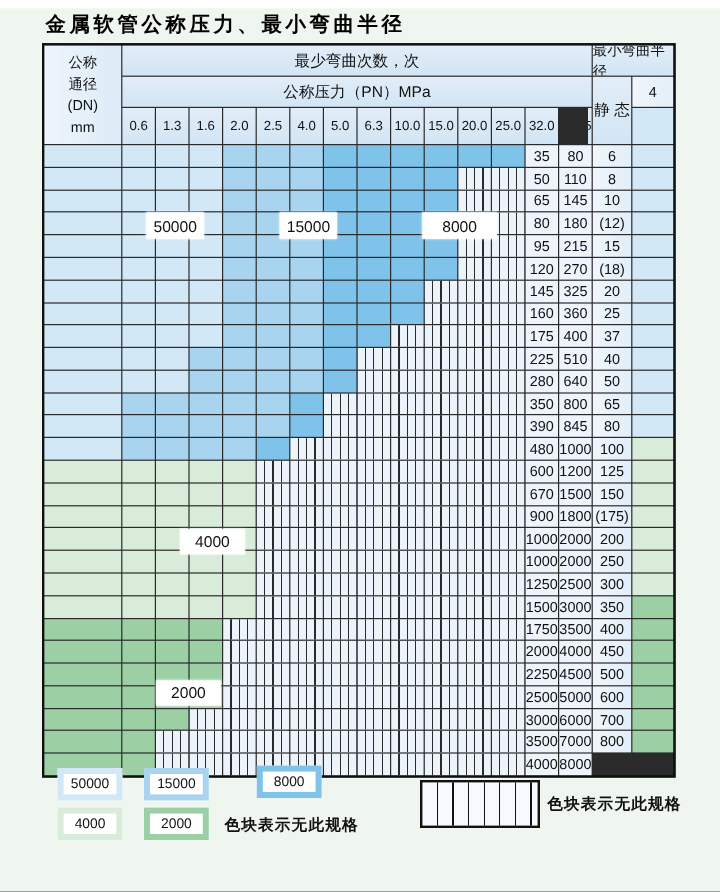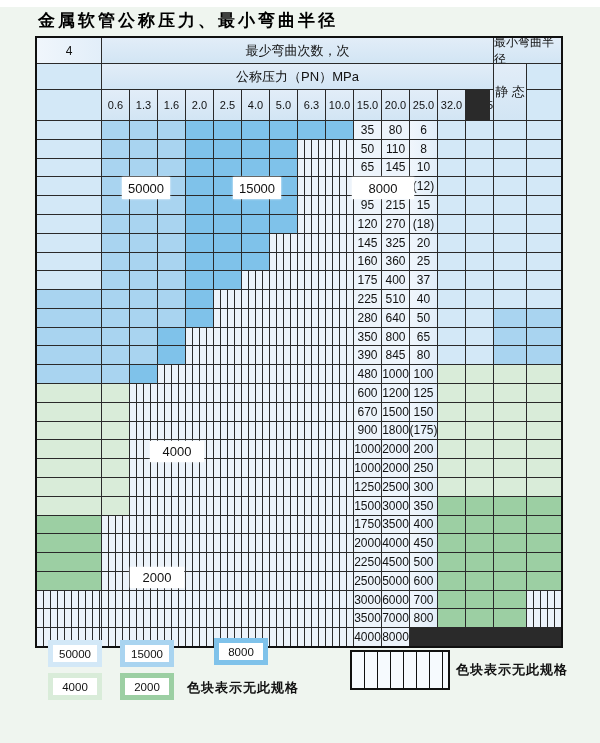--- a/index.html
+++ b/index.html
@@ -34,20 +34,26 @@
               background-image:repeating-linear-gradient(90deg,transparent 0px,transparent 12px,#111 12px,#111 13px);}
 </style>
 </head>
 <body>
 
 <div id="topstrip"></div>
 
 <div id="title">金属软管公称压力、最小弯曲半径</div>
 
 <div id="grid">
+  <div class="cell corner">
+    <span>公称</span>
+    <span>通径</span>
+    <span>(DN)</span>
+    <span>mm</span>
+  </div>
   <div class="cell hdr span-bend">最少弯曲次数，次</div>
   <div class="cell hdr span-press">公称压力（PN）MPa</div>
   <div class="cell hdr span-radius">最小弯曲半径</div>
   <div class="cell hdr col-static">静 态</div>
 
 <div class="cell hdr-small" style="grid-row:3;grid-column:2;">0.6</div>
     <div class="cell hdr-small" style="grid-row:3;grid-column:3;">1.3</div>
     <div class="cell hdr-small" style="grid-row:3;grid-column:4;">1.6</div>
     <div class="cell hdr-small" style="grid-row:3;grid-column:5;">2.0</div>
     <div class="cell hdr-small" style="grid-row:3;grid-column:6;">2.5</div>

